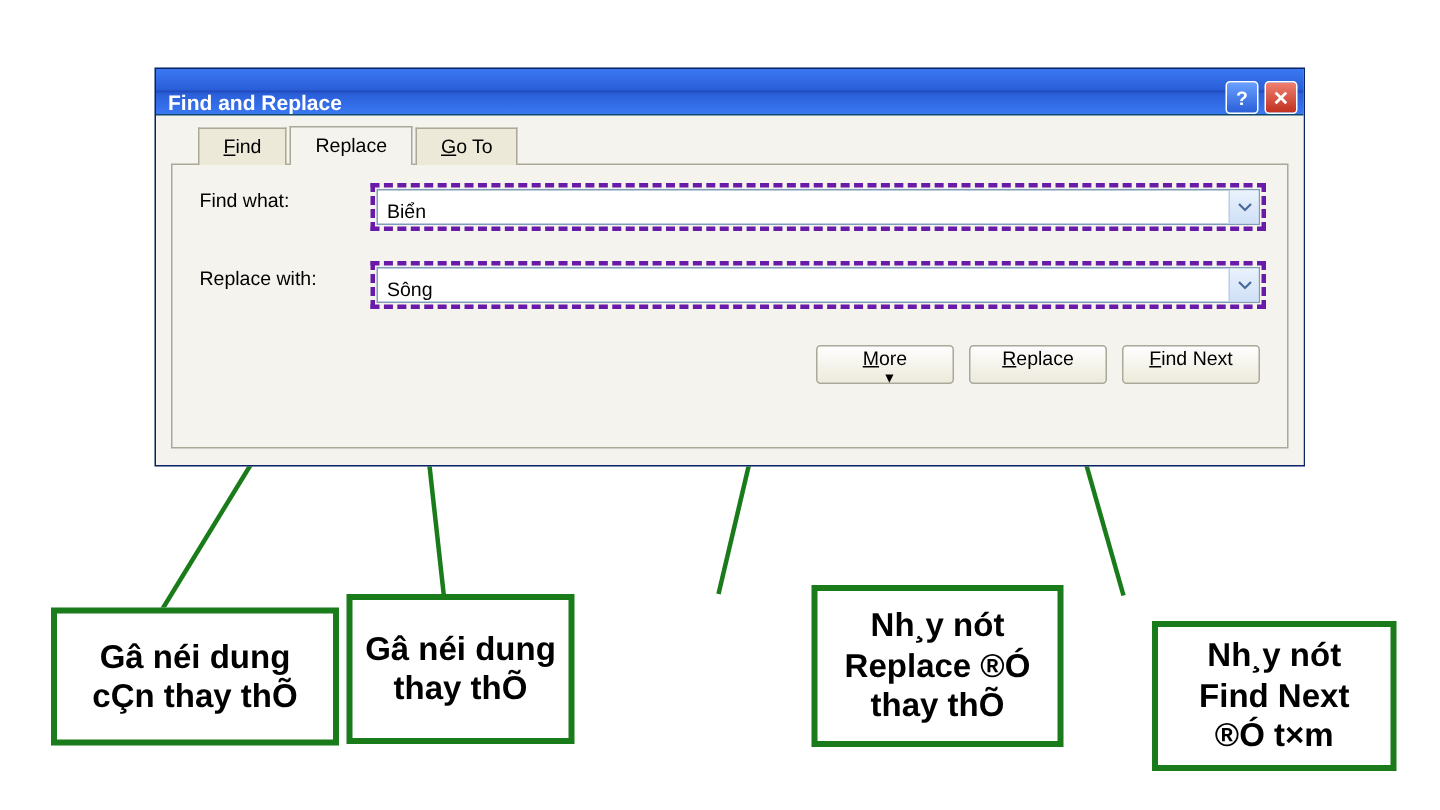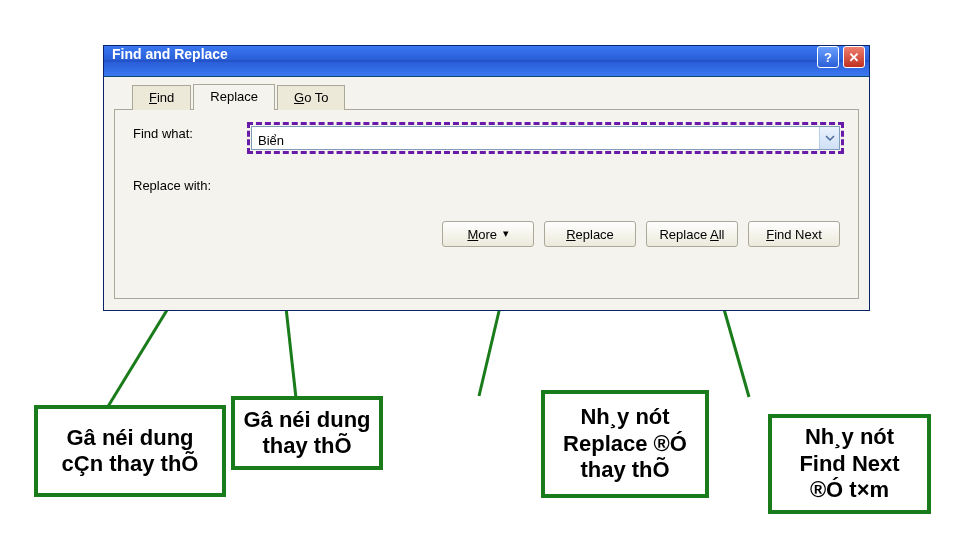--- a/index.html
+++ b/index.html
@@ -31,21 +31,21 @@
     background: #ece9d8;
     display: flex;
     flex-direction: column;
     box-shadow: 0 0 0 1px #fff inset;
   }
   .titlebar {
     height: 30px;
     background: linear-gradient(to bottom, #3a78f2 0%, #2a5fd8 45%, #214cc0 50%, #2a5fd8 55%, #3a78f2 100%);
     color: #fff;
     display: flex;
-    align-items: flex-start;
+    align-items: flex-end;
     padding: 0 4px 0 8px;
     font-weight: bold;
     font-size: 14px;
   }
   .titlebar-title { flex: 1; }
   .title-btn {
     width: 22px; height: 22px;
     margin-left: 4px;
     border-radius: 3px;
     display: flex;
@@ -156,21 +156,22 @@
     height: 26px;
     padding: 0 10px;
     background: linear-gradient(to bottom, #fefefe, #eceadb);
     border: 1px solid #aca899;
     border-radius: 3px;
     font-size: 13px;
     font-family: inherit;
     cursor: pointer;
     display: flex;
     align-items: center;
-    justify-content: center;
+    justify-content: space-between;
+    flex-direction: column;
   }
   .more-caret { margin-left: 6px; font-size: 11px; position: relative; top: -1px; }
 
   
   .annot {
     position: absolute;
     border: 4px solid #1a7b1a;
     background: #fff;
     font-family: Arial, sans-serif;
     font-size: 22px;
@@ -227,41 +228,47 @@
           <div class="combo-arrow">
             <svg viewBox="0 0 10 10">
                 <path d="M1 3 L5 7 L9 3" fill="none" stroke="#4a6a9a" stroke-width="1.5"></path>
               </svg>
           </div>
         </div>
       </div>
 
       <div class="form-row">
         <div class="form-label">Replace with:</div>
+        <div class="combo-wrap">
+          <div class="highlight-frame"></div>
+          <input class="combo-input" value="Sông" style="">
+          <div class="combo-arrow">
+            <svg viewBox="0 0 10 10">
+                <path d="M1 3 L5 7 L9 3" fill="none" stroke="#4a6a9a" stroke-width="1.5"></path>
+              </svg>
+          </div>
+        </div>
       </div>
 
       <div class="button-row">
         <button class="win-btn">
           <span><span class="tab-u">M</span><span>ore</span></span>
           <span class="more-caret">▾</span>
         </button>
         <button class="win-btn">
           <span><span class="tab-u">R</span><span>eplace</span></span>
         </button>
         <button class="win-btn">
-          <span><span>Replace </span><span class="tab-u">A</span><span>ll</span></span>
-        </button>
-        <button class="win-btn">
           <span><span class="tab-u">F</span><span>ind Next</span></span>
         </button>
       </div>
 
     </div>
   </div>
 </div>
 
 <div class="annot" style="left:6px; top:405px; width:192px; height:92px;margin-left:28px;">Gâ néi dung cÇn thay thÕ</div>
 
-<div class="annot" style="left:231px; top:396px; width:152px; height:74px;">Gâ néi dung thay thÕ</div>
+<div class="annot" style="left:231px; top:396px; width:152px; height:100px;">Gâ néi dung thay thÕ</div>
 
 <div class="annot" style="left:541px; top:390px; width:168px; height:108px;">Nh¸y nót Replace ®Ó thay thÕ</div>
 
 <div class="annot" style="left:768px; top:390px; width:163px; height:100px;margin-top:24px;">Nh¸y nót Find Next ®Ó t×m</div>
 
 </body></html>

